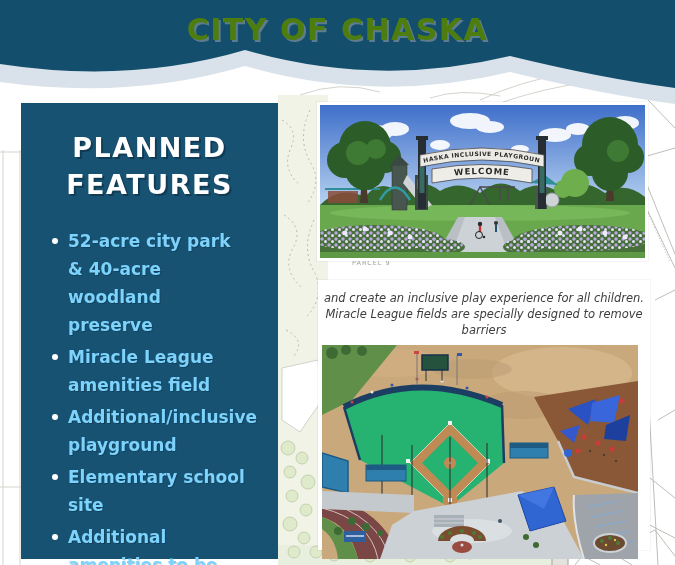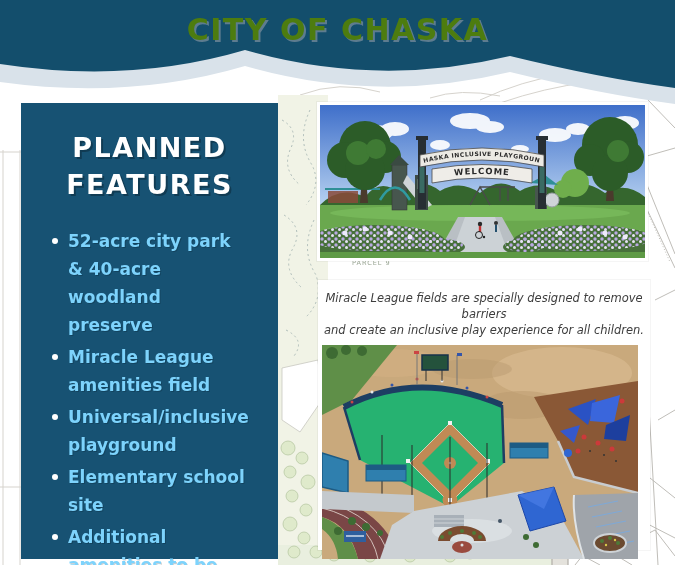--- a/index.html
+++ b/index.html
@@ -114,21 +114,21 @@
   </div>
 
   <div id="sidebar">
     <div id="sidebar-heading">
       <div>PLANNED</div>
       <div>FEATURES</div>
     </div>
     <ul id="feature-list">
       <li>52-acre city park &amp; 40-acre woodland preserve</li>
       <li>Miracle League amenities field</li>
-      <li>Universal/inclusive playground</li>
+      <li>Additional/inclusive playground</li>
       <li>Elementary school site</li>
       <li>Additional amenities to be planned with community input</li>
     </ul>
   </div>
 
   <div id="playground-frame" class="photo-frame">
     <svg width="325" height="153" viewBox="0 0 325 153">
       <defs>
         <linearGradient id="sky" x1="0" y1="0" x2="0" y2="1">
           <stop offset="0" stop-color="#3f6fca"></stop>
@@ -248,22 +248,22 @@
           <circle cx="285" cy="128" r="2.5"></circle>
             <circle cx="305" cy="132" r="2.5"></circle>
         </g>
       </g>
       <rect x="0" y="147" width="325" height="6" fill="#5e9a45"></rect>
     </svg>
   </div>
 
   <div id="caption-frame" class="photo-frame">
     <div id="caption-text">
+      <div>and create an inclusive play experience for all children.</div>
       <div>Miracle League fields are specially designed to remove barriers</div>
-      <div>and create an inclusive play experience for all children.</div>
     </div>
     <svg id="baseball-img" width="316" height="214" viewBox="0 0 316 214">
       <rect x="0" y="0" width="316" height="214" fill="#c9a97c"></rect>
       <g>
         <ellipse cx="240" cy="28" rx="70" ry="26" fill="#d8bb90" opacity="0.7"></ellipse>
         <ellipse cx="70" cy="18" rx="50" ry="14" fill="#d4b184" opacity="0.6"></ellipse>
         <ellipse cx="200" cy="60" rx="40" ry="14" fill="#b99a6e" opacity="0.5"></ellipse>
         <ellipse cx="150" cy="24" rx="40" ry="10" fill="#b99a6e" opacity="0.45"></ellipse>
       </g>
       <path d="M0,0 L75,0 L30,55 L0,70 Z" fill="#5f8f48"></path>

